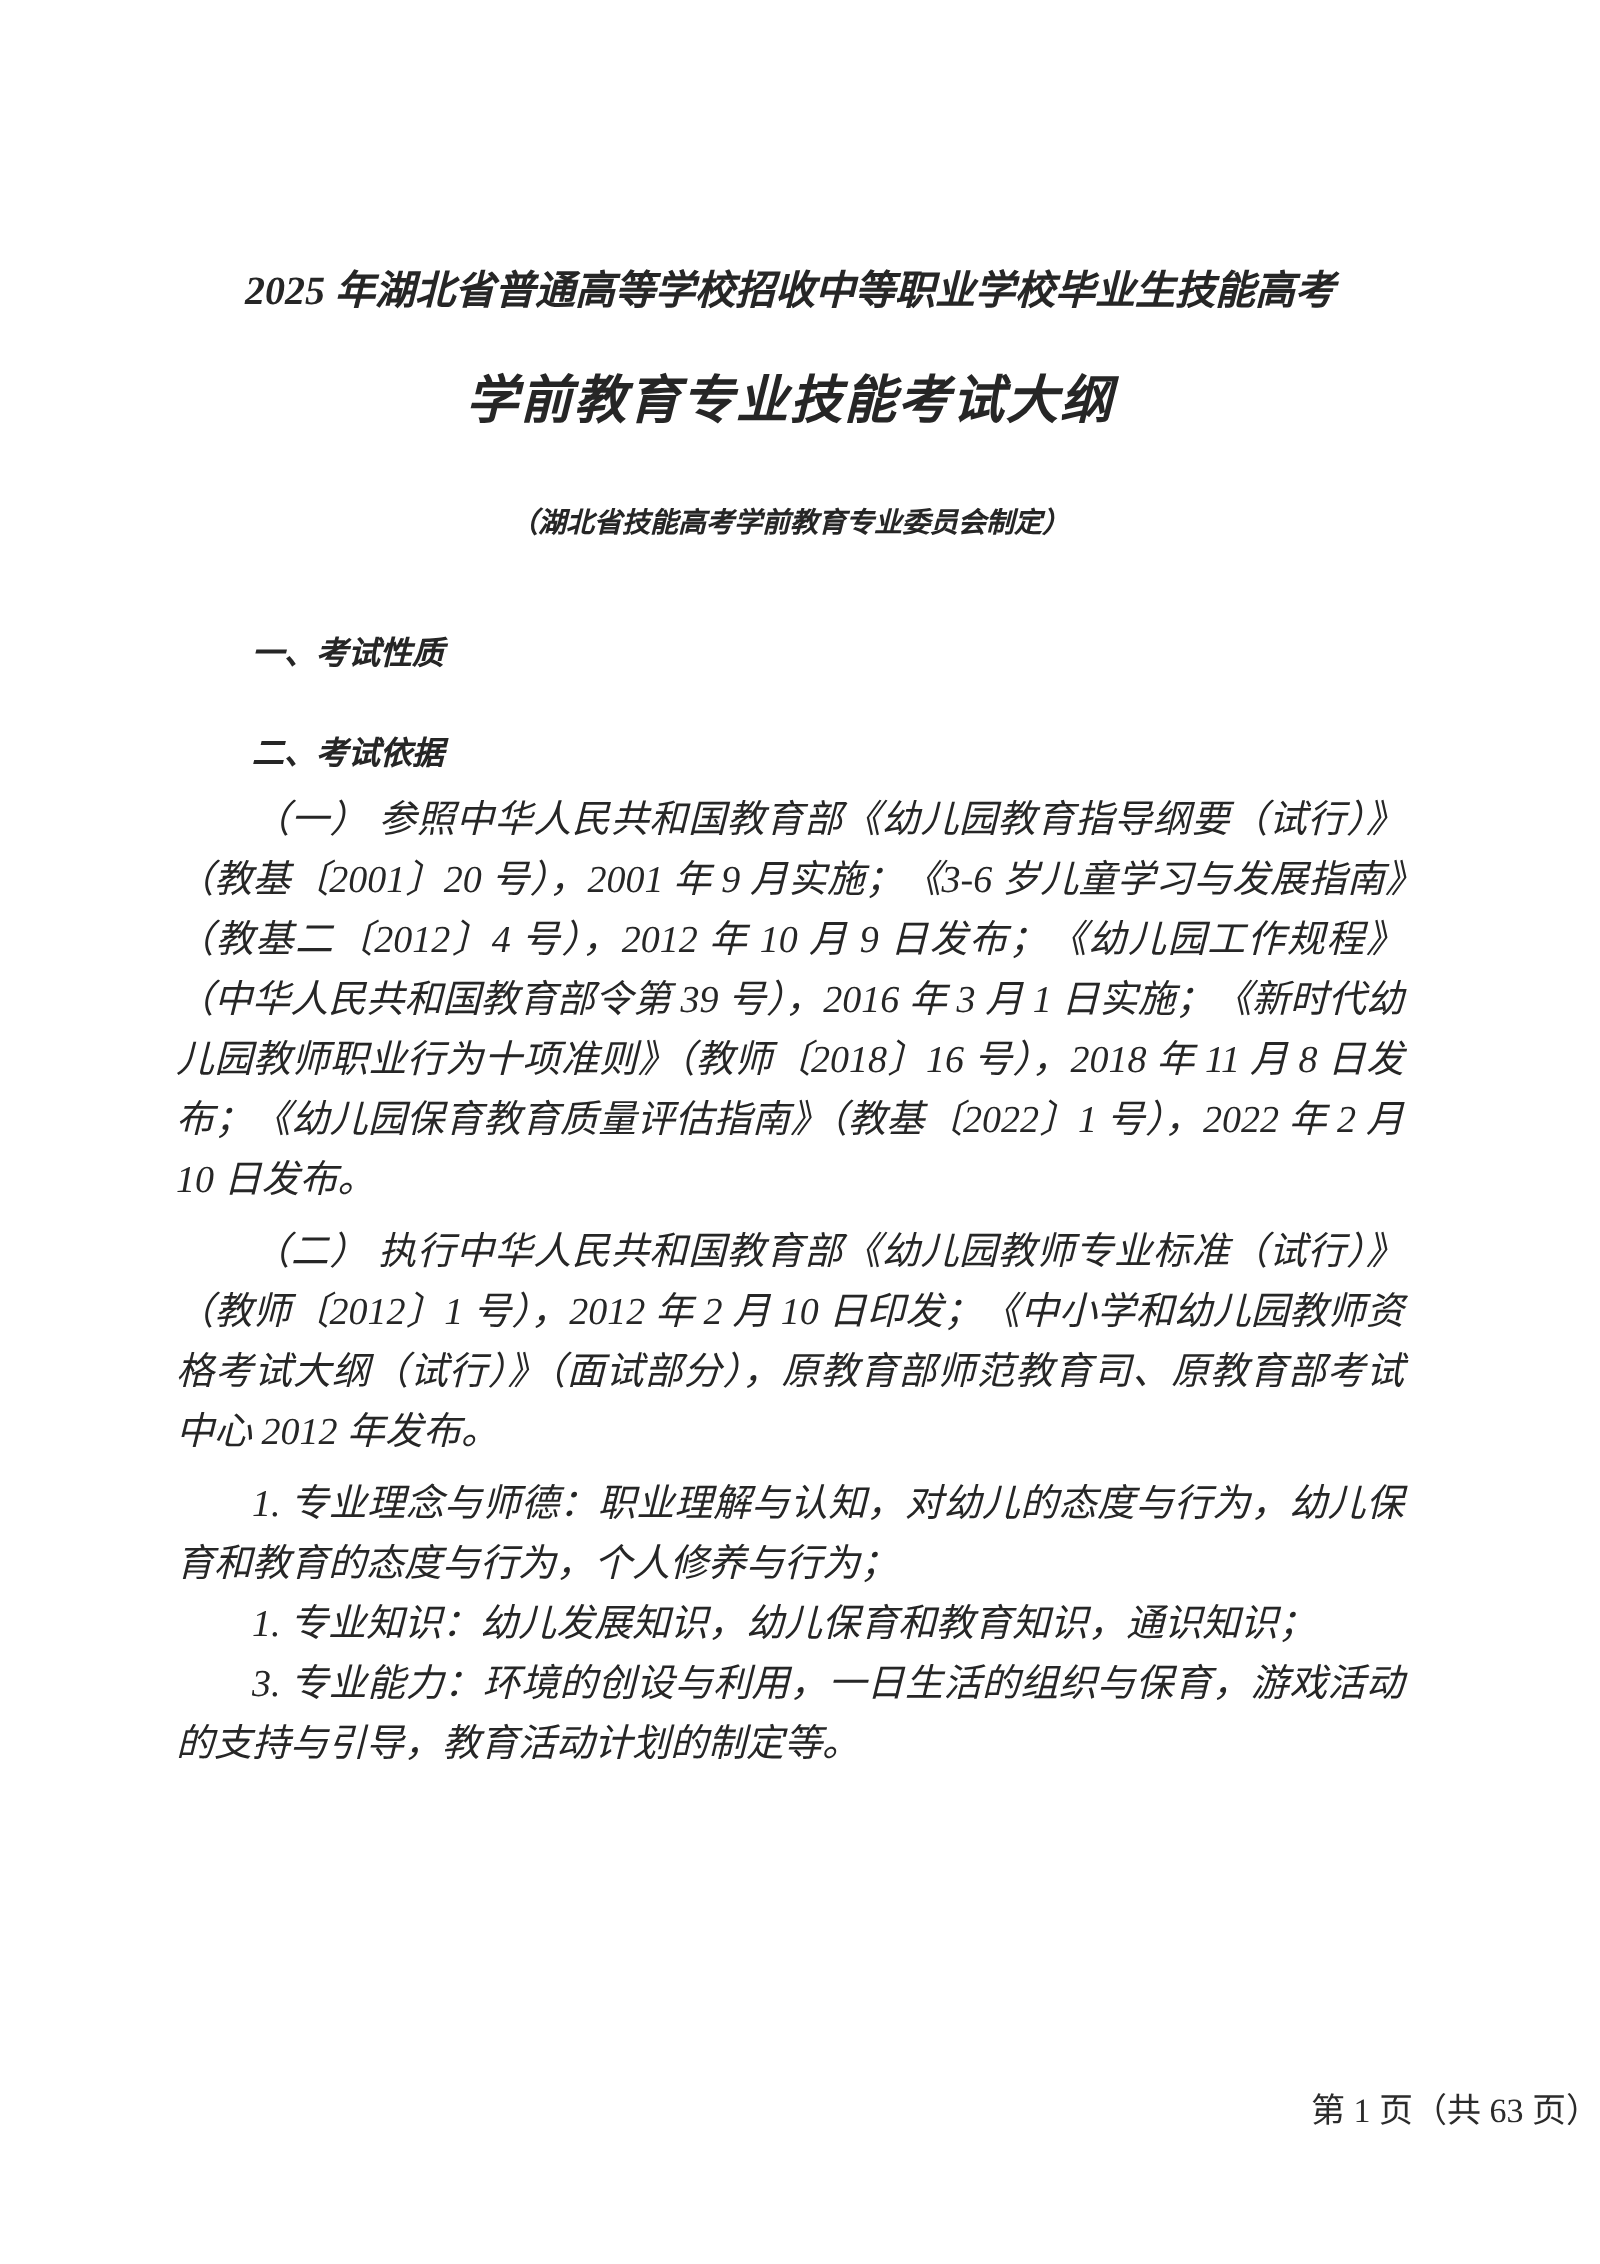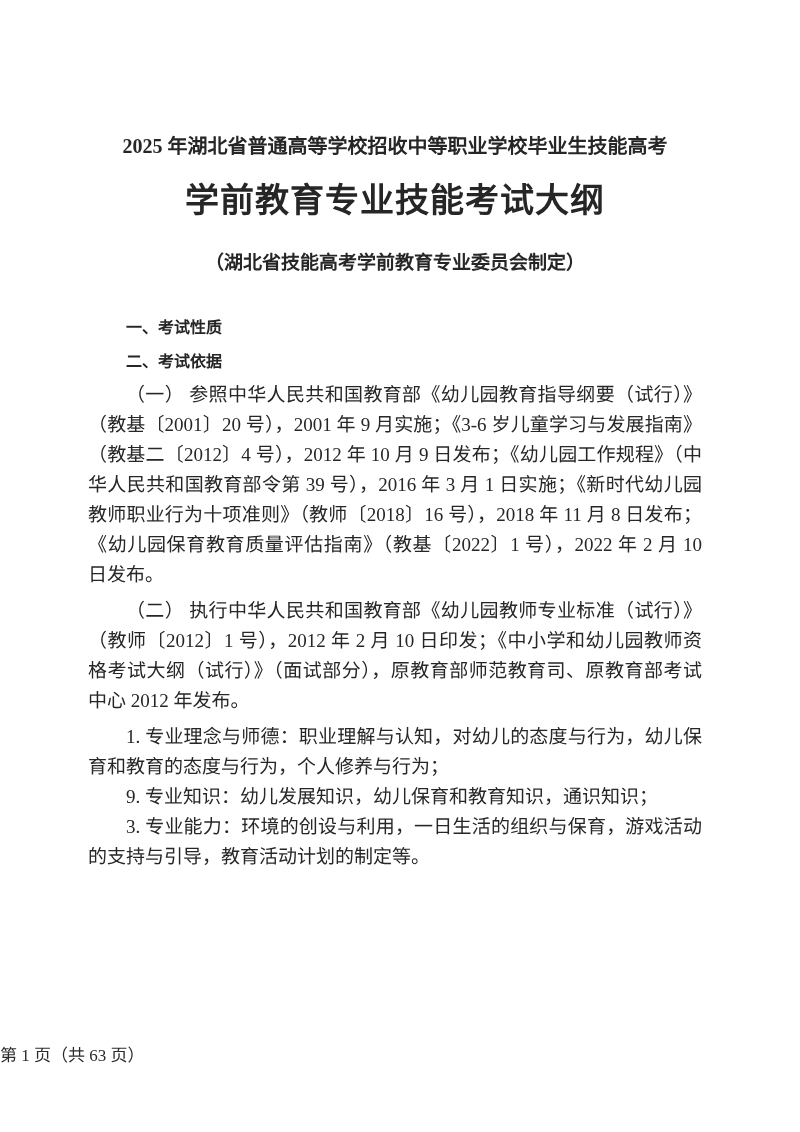--- a/index.html
+++ b/index.html
@@ -15,70 +15,71 @@
     color: #262626;
   }
   .page {
     position: relative;
     width: 800px;
     height: 1132px;
     background: #ffffff;
   }
   .content {
     padding: 134px 98px 0 88px; 
+    font-style: italic;
   }
   .doc-header { text-align: center; }
   .header-supertitle {
     font-size: 20px;
     line-height: 24px;
     font-weight: bold;
     letter-spacing: 0px;
     white-space: nowrap;
   }
   .doc-title {
     margin: 22px 0 0 0;
     font-family: "Liberation Sans", "DejaVu Sans", sans-serif;
-    font-size: 34px;
+    font-size: 26px;
     line-height: 40px;
     font-weight: bold;
     letter-spacing: 1px;
   }
   .doc-subtitle {
     margin-top: 30px;
-    font-size: 19px;
+    font-size: 14px;
     line-height: 26px;
     font-weight: bold;
   }
   .sec-heading {
     margin: 40px 0 0 0;
     padding-left: 38px;
     font-family: "Liberation Sans", "DejaVu Sans", sans-serif;
     font-size: 16px;
     line-height: 24px;
     font-weight: bold;
   }
   .sec-heading.second {
-    margin-top: 10px;
+    margin-top: 26px;
   }
   p.body-para {
     margin: 0;
     font-size: 19px;
     line-height: 30px;
     text-align: justify;
     text-justify: inter-ideograph;
     text-indent: 2em;
   }
   p.first-after-heading { margin-top: 20px; }
   p.follow { margin-top: 6px; }
   .footer {
     position: absolute;
     top: 1044px;
     left: 0;
     width: 100%;
-    text-align: left;
+    text-align: right;
     font-size: 17px;
     line-height: 24px;
     color: #2b2b2b;
   }
 </style>
 </head>
 <body>
 
 <div class="page">
   <div class="content">
@@ -88,19 +89,19 @@
       <h1 class="doc-title">学前教育专业技能考试大纲</h1>
       <div class="doc-subtitle">（湖北省技能高考学前教育专业委员会制定）</div>
     </div>
 
     <h2 class="sec-heading">一、考试性质</h2>
 
     <h2 class="sec-heading second">二、考试依据</h2>
     <p class="body-para first-after-heading" style="margin-top:6px;">（一） 参照中华人民共和国教育部《幼儿园教育指导纲要（试行）》（教基〔2001〕20 号），2001 年 9 月实施；《3-6 岁儿童学习与发展指南》（教基二〔2012〕4 号），2012 年 10 月 9 日发布；《幼儿园工作规程》（中华人民共和国教育部令第 39 号），2016 年 3 月 1 日实施；《新时代幼儿园教师职业行为十项准则》（教师〔2018〕16 号），2018 年 11 月 8 日发布；《幼儿园保育教育质量评估指南》（教基〔2022〕1 号），2022 年 2 月 10 日发布。</p>
     <p class="body-para follow">（二） 执行中华人民共和国教育部《幼儿园教师专业标准（试行）》（教师〔2012〕1 号），2012 年 2 月 10 日印发；《中小学和幼儿园教师资格考试大纲（试行）》（面试部分），原教育部师范教育司、原教育部考试中心 2012 年发布。</p>
     <p class="body-para follow">1. 专业理念与师德：职业理解与认知，对幼儿的态度与行为，幼儿保育和教育的态度与行为，个人修养与行为；</p>
-    <p class="body-para">9. 专业知识：幼儿发展知识，幼儿保育和教育知识，通识知识；</p>
+    <p class="body-para">1. 专业知识：幼儿发展知识，幼儿保育和教育知识，通识知识；</p>
     <p class="body-para">3. 专业能力：环境的创设与利用，一日生活的组织与保育，游戏活动的支持与引导，教育活动计划的制定等。</p>
 
   </div>
 
   <div class="footer">第 1 页（共 63 页）</div>
 </div>
 
 </body></html>

